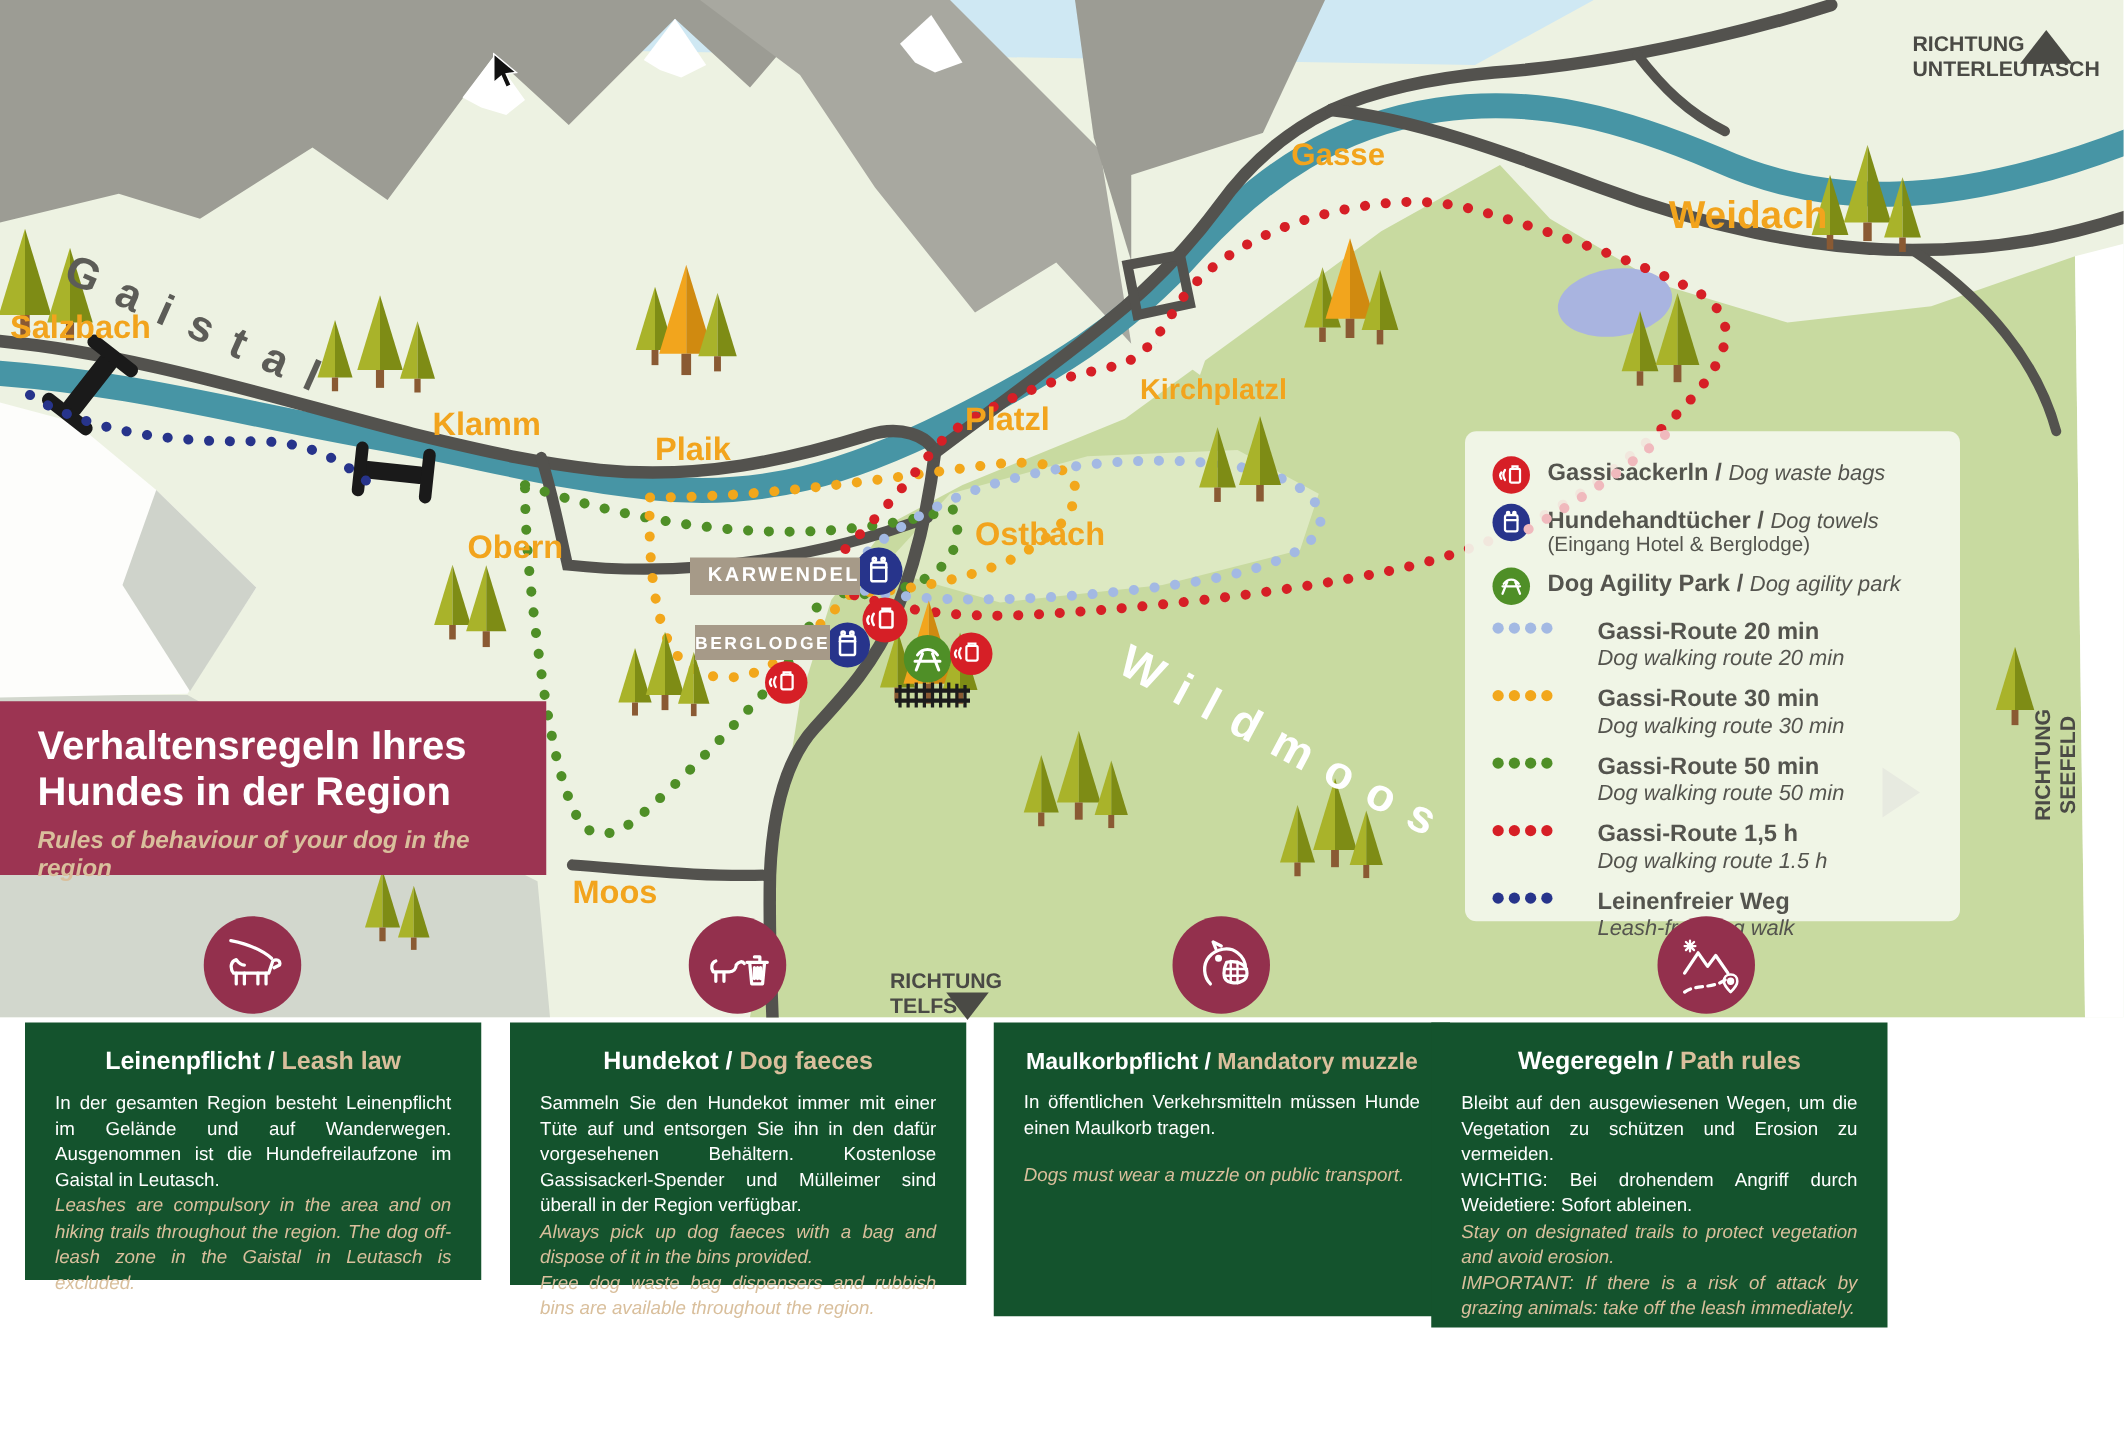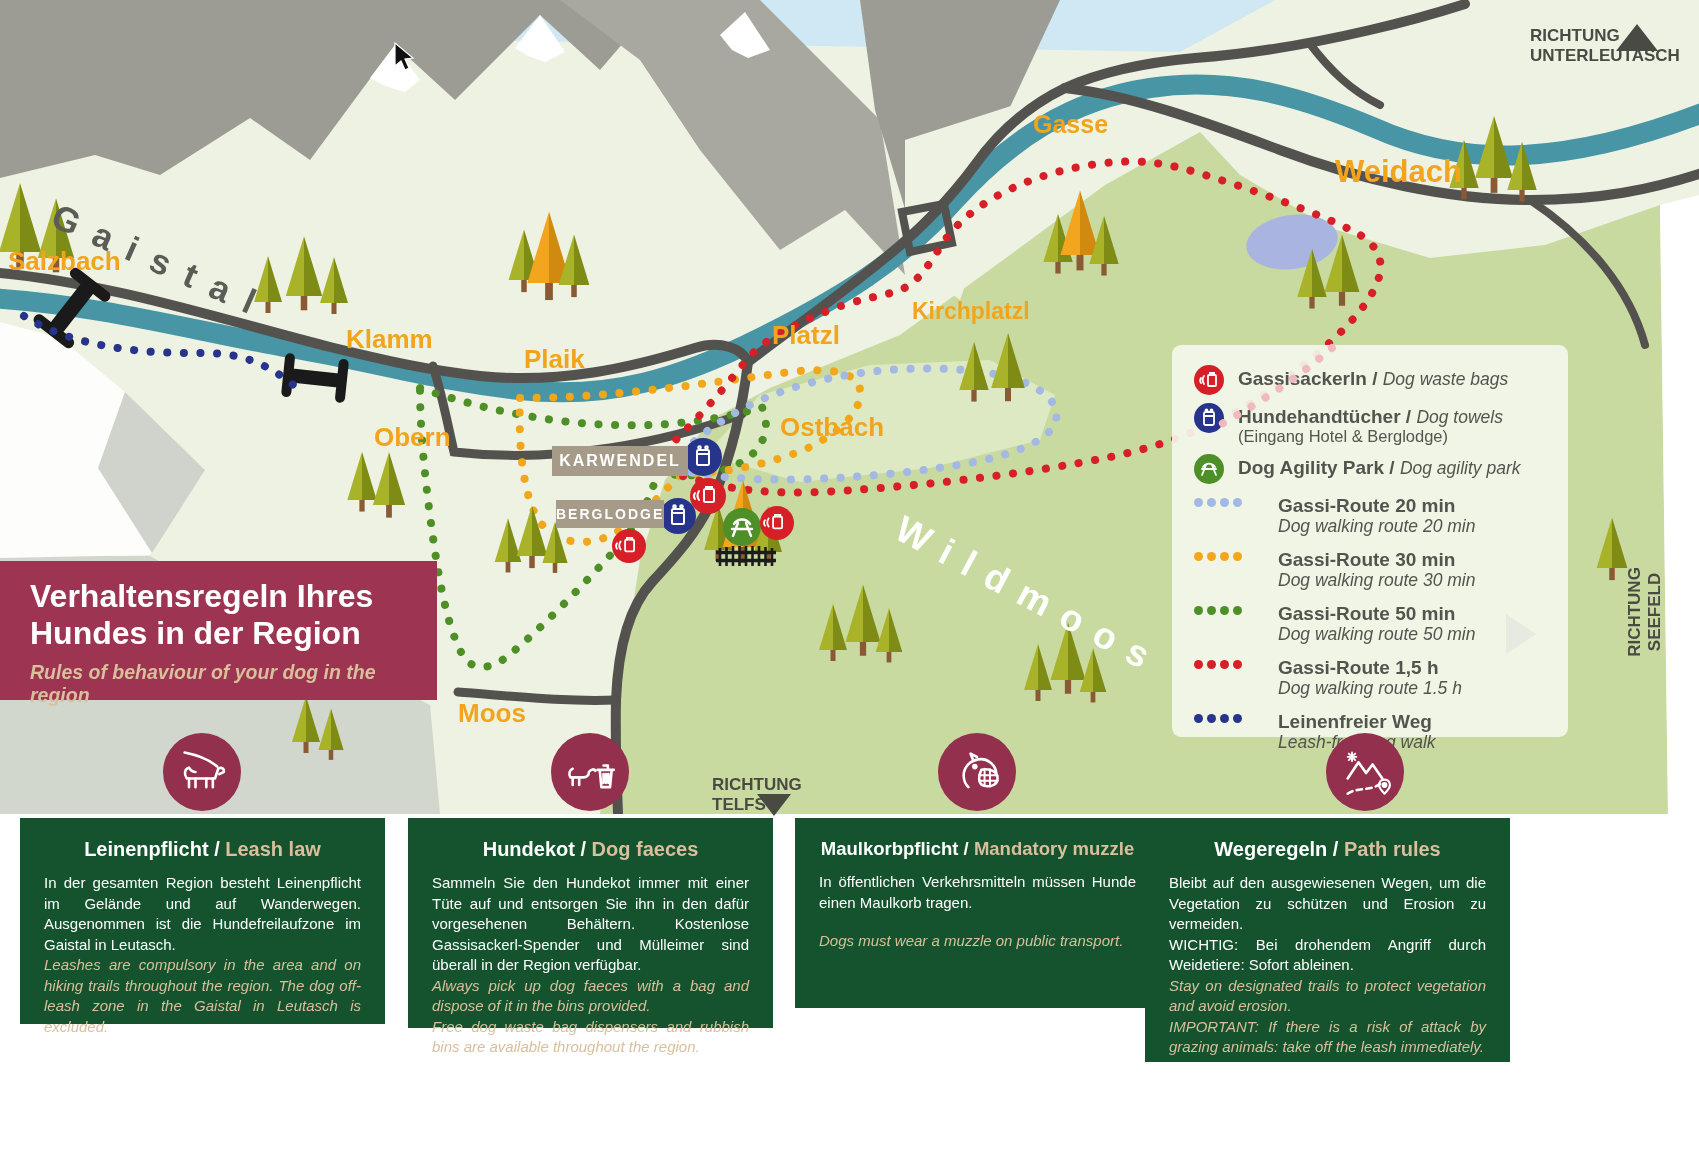--- a/index.html
+++ b/index.html
@@ -217,21 +217,21 @@
   <div class="place" style="left:346px;top:324px;font-size:26px;">Klamm</div>
   <div class="place" style="left:524px;top:344px;font-size:26px;">Plaik</div>
   <div class="place" style="left:772px;top:320px;font-size:26px;">Platzl</div>
   <div class="place" style="left:374px;top:422px;font-size:26px;">Obern</div>
   <div class="place" style="left:780px;top:412px;font-size:26px;">Ostbach</div>
   <div class="place" style="left:912px;top:298px;font-size:23px;">Kirchplatzl</div>
   <div class="place" style="left:1033px;top:110px;font-size:25px;">Gasse</div>
   <div class="place" style="left:1335px;top:154px;font-size:31px;">Weidach</div>
   <div class="place" style="left:458px;top:698px;font-size:26px;">Moos</div>
 
-  <div class="poi" style="left:552px;top:446px;width:136px;height:30px;line-height:30px;font-size:16px;">KARWENDEL</div>
+  <div class="poi" style="left:552px;top:446px;width:136px;height:30px;line-height:30px;font-size:16px;text-align:right;">KARWENDEL</div>
   <div class="poi" style="left:556px;top:500px;width:108px;height:28px;line-height:28px;font-size:14px;">BERGLODGE</div>
 
   <div class="dir" style="left:1530px;top:26px;text-align:left;">
     <div>RICHTUNG</div>
     <div>UNTERLEUTASCH</div>
   </div>
   <div class="tri tri-up" style="left:1616px;top:24px;"></div>
 
   <div class="dir" style="left:712px;top:775px;">
     <div>RICHTUNG</div>
@@ -391,21 +391,21 @@
 
   <div class="card" style="left:408px;height:210px;">
     <div class="card-title"><span>Hundekot / </span><span class="t-en">Dog faeces</span></div>
     <div class="card-body">
       <p>Sammeln Sie den Hundekot immer mit einer Tüte auf und entsorgen Sie ihn in den dafür vorgesehenen Behältern. Kostenlose Gassisackerl-Spender und Mülleimer sind überall in der Region verfügbar.</p>
       <p class="en">Always pick up dog faeces with a bag and dispose of it in the bins provided.</p>
       <p class="en">Free dog waste bag dispensers and rubbish bins are available throughout the region.</p>
     </div>
   </div>
 
-  <div class="card" style="left:795px;height:190px;">
+  <div class="card" style="left:795px;height:235px;">
     <div class="card-title small"><span>Maulkorbpflicht / </span><span class="t-en">Mandatory muzzle</span></div>
     <div class="card-body">
       <p>In öffentlichen Verkehrsmitteln müssen Hunde einen Maulkorb tragen.</p>
       <p class="en gap">Dogs must wear a muzzle on public transport.</p>
     </div>
   </div>
 
   <div class="card" style="left:1145px;height:244px;">
     <div class="card-title"><span>Wegeregeln / </span><span class="t-en">Path rules</span></div>
     <div class="card-body">

